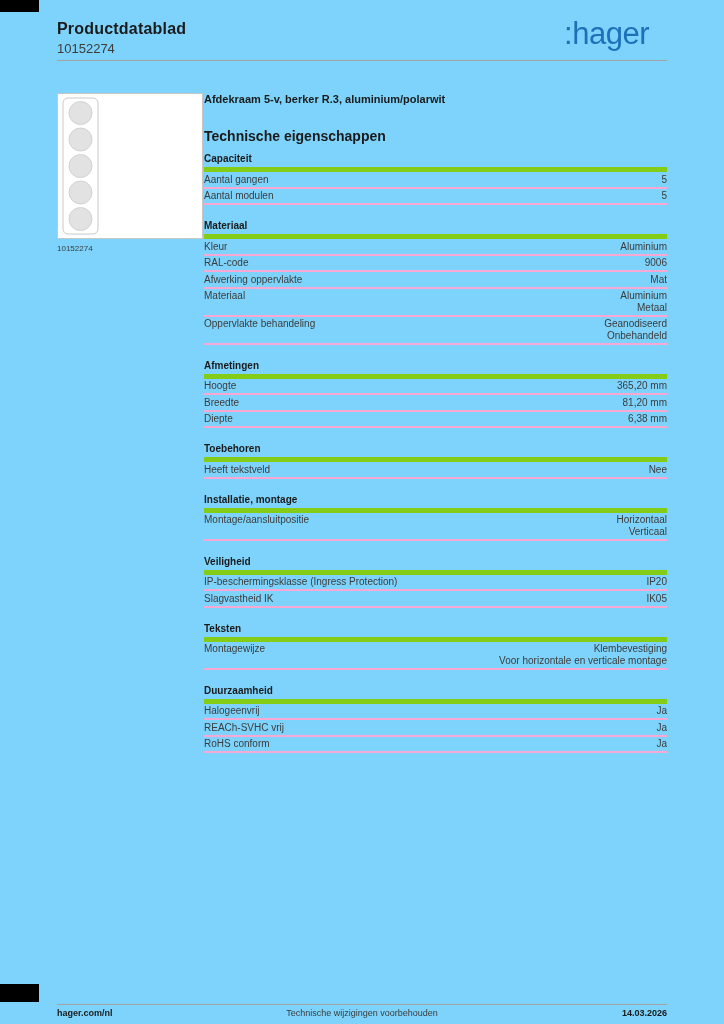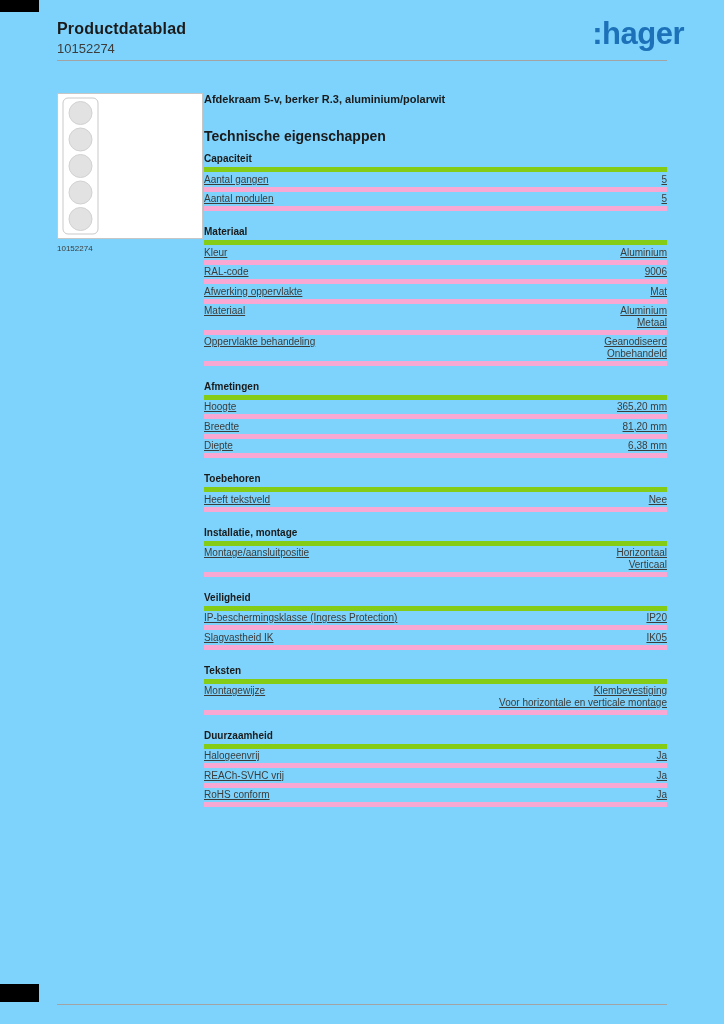--- a/index.html
+++ b/index.html
@@ -14,40 +14,40 @@
     overflow: hidden;
   }
   .reg-mark { position: absolute; left: 0; background: #000000; }
   .reg-mark.top { top: 0; width: 39px; height: 12px; }
   .reg-mark.bottom { top: 984px; width: 39px; height: 18px; }
 
   .header { position: absolute; left: 57px; top: 20px; right: 200px; }
   .doc-title { font-size: 16px; font-weight: bold; color: #1a1a1a; letter-spacing: 0.2px; }
   .doc-number { font-size: 13px; margin-top: 3px; color: #3c3c3b; }
   .header-rule { position: absolute; left: 57px; right: 57px; top: 60px; border-top: 1px solid #a3a3a3; }
-  .logo { position: absolute; right: 40px; top: 16px; font-size: 31px; font-weight: bold; color: #1d71b8; letter-spacing: -0.5px; }
+  .logo { position: absolute; right: 75px; top: 16px; font-size: 31px; font-weight: normal; color: #1d71b8; letter-spacing: -0.5px; }
 
   .image-col { position: absolute; left: 57px; top: 93px; width: 146px; }
   .image-box { width: 146px; height: 146px; border: 1px solid #c6c6c6; background: #ffffff; }
   .image-caption { margin-top: 5px; font-size: 8px; color: #3c3c3b; }
 
   .content-col { position: absolute; left: 204px; top: 93px; right: 57px; }
   .product-title { font-size: 11px; font-weight: bold; color: #1a1a1a; margin: 0; line-height: 12px; }
   .specs-heading { font-size: 14px; font-weight: bold; color: #1a1a1a; margin: 25px 0 0 0; line-height: 12px; }
   #sections { margin-top: 11px; }
   .section-title {
     font-size: 10px; font-weight: bold; color: #1a1a1a;
     line-height: 12px; padding-bottom: 2px;
     border-bottom: 5px solid #84cc16; margin-top: 15px;
   }
   .spec-section:first-child .section-title { margin-top: 0; }
   .spec-row {
     display: flex; justify-content: space-between; align-items: flex-start;
     font-size: 10px; line-height: 11.5px;
-    padding: 1.5px 0; border-bottom: 5px solid #f9a8d4; text-decoration: underline;
+    padding: 1.5px 0; border-bottom: 2px solid #f9a8d4;
   }
   .spec-label { text-align: left; padding-right: 10px; }
   .spec-values { text-align: right; }
 
   .footer-rule { position: absolute; left: 57px; right: 57px; top: 1004px; border-top: 1px solid #a3a3a3; }
   .footer-row { position: absolute; left: 57px; right: 57px; top: 1008px; display: flex; font-size: 9px; align-items: baseline; }
   .footer-left { font-weight: bold; flex: 1; text-align: left; color: #1a1a1a; }
   .footer-center { flex: 2; text-align: center; color: #3c3c3b; }
   .footer-right { font-weight: bold; flex: 1; text-align: right; color: #1a1a1a; }
 </style>
@@ -217,14 +217,19 @@
             <div class="spec-values">
               <div class="spec-value">Ja</div>
             </div>
           </div>
         </div>
       </div>
   </div>
 
   <div class="reg-mark bottom"></div>
   <div class="footer-rule"></div>
+  <div class="footer-row">
+    <span class="footer-left">hager.com/nl</span>
+    <span class="footer-center">Technische wijzigingen voorbehouden</span>
+    <span class="footer-right">14.03.2026</span>
+  </div>
 
 </div>
 
 </body></html>

